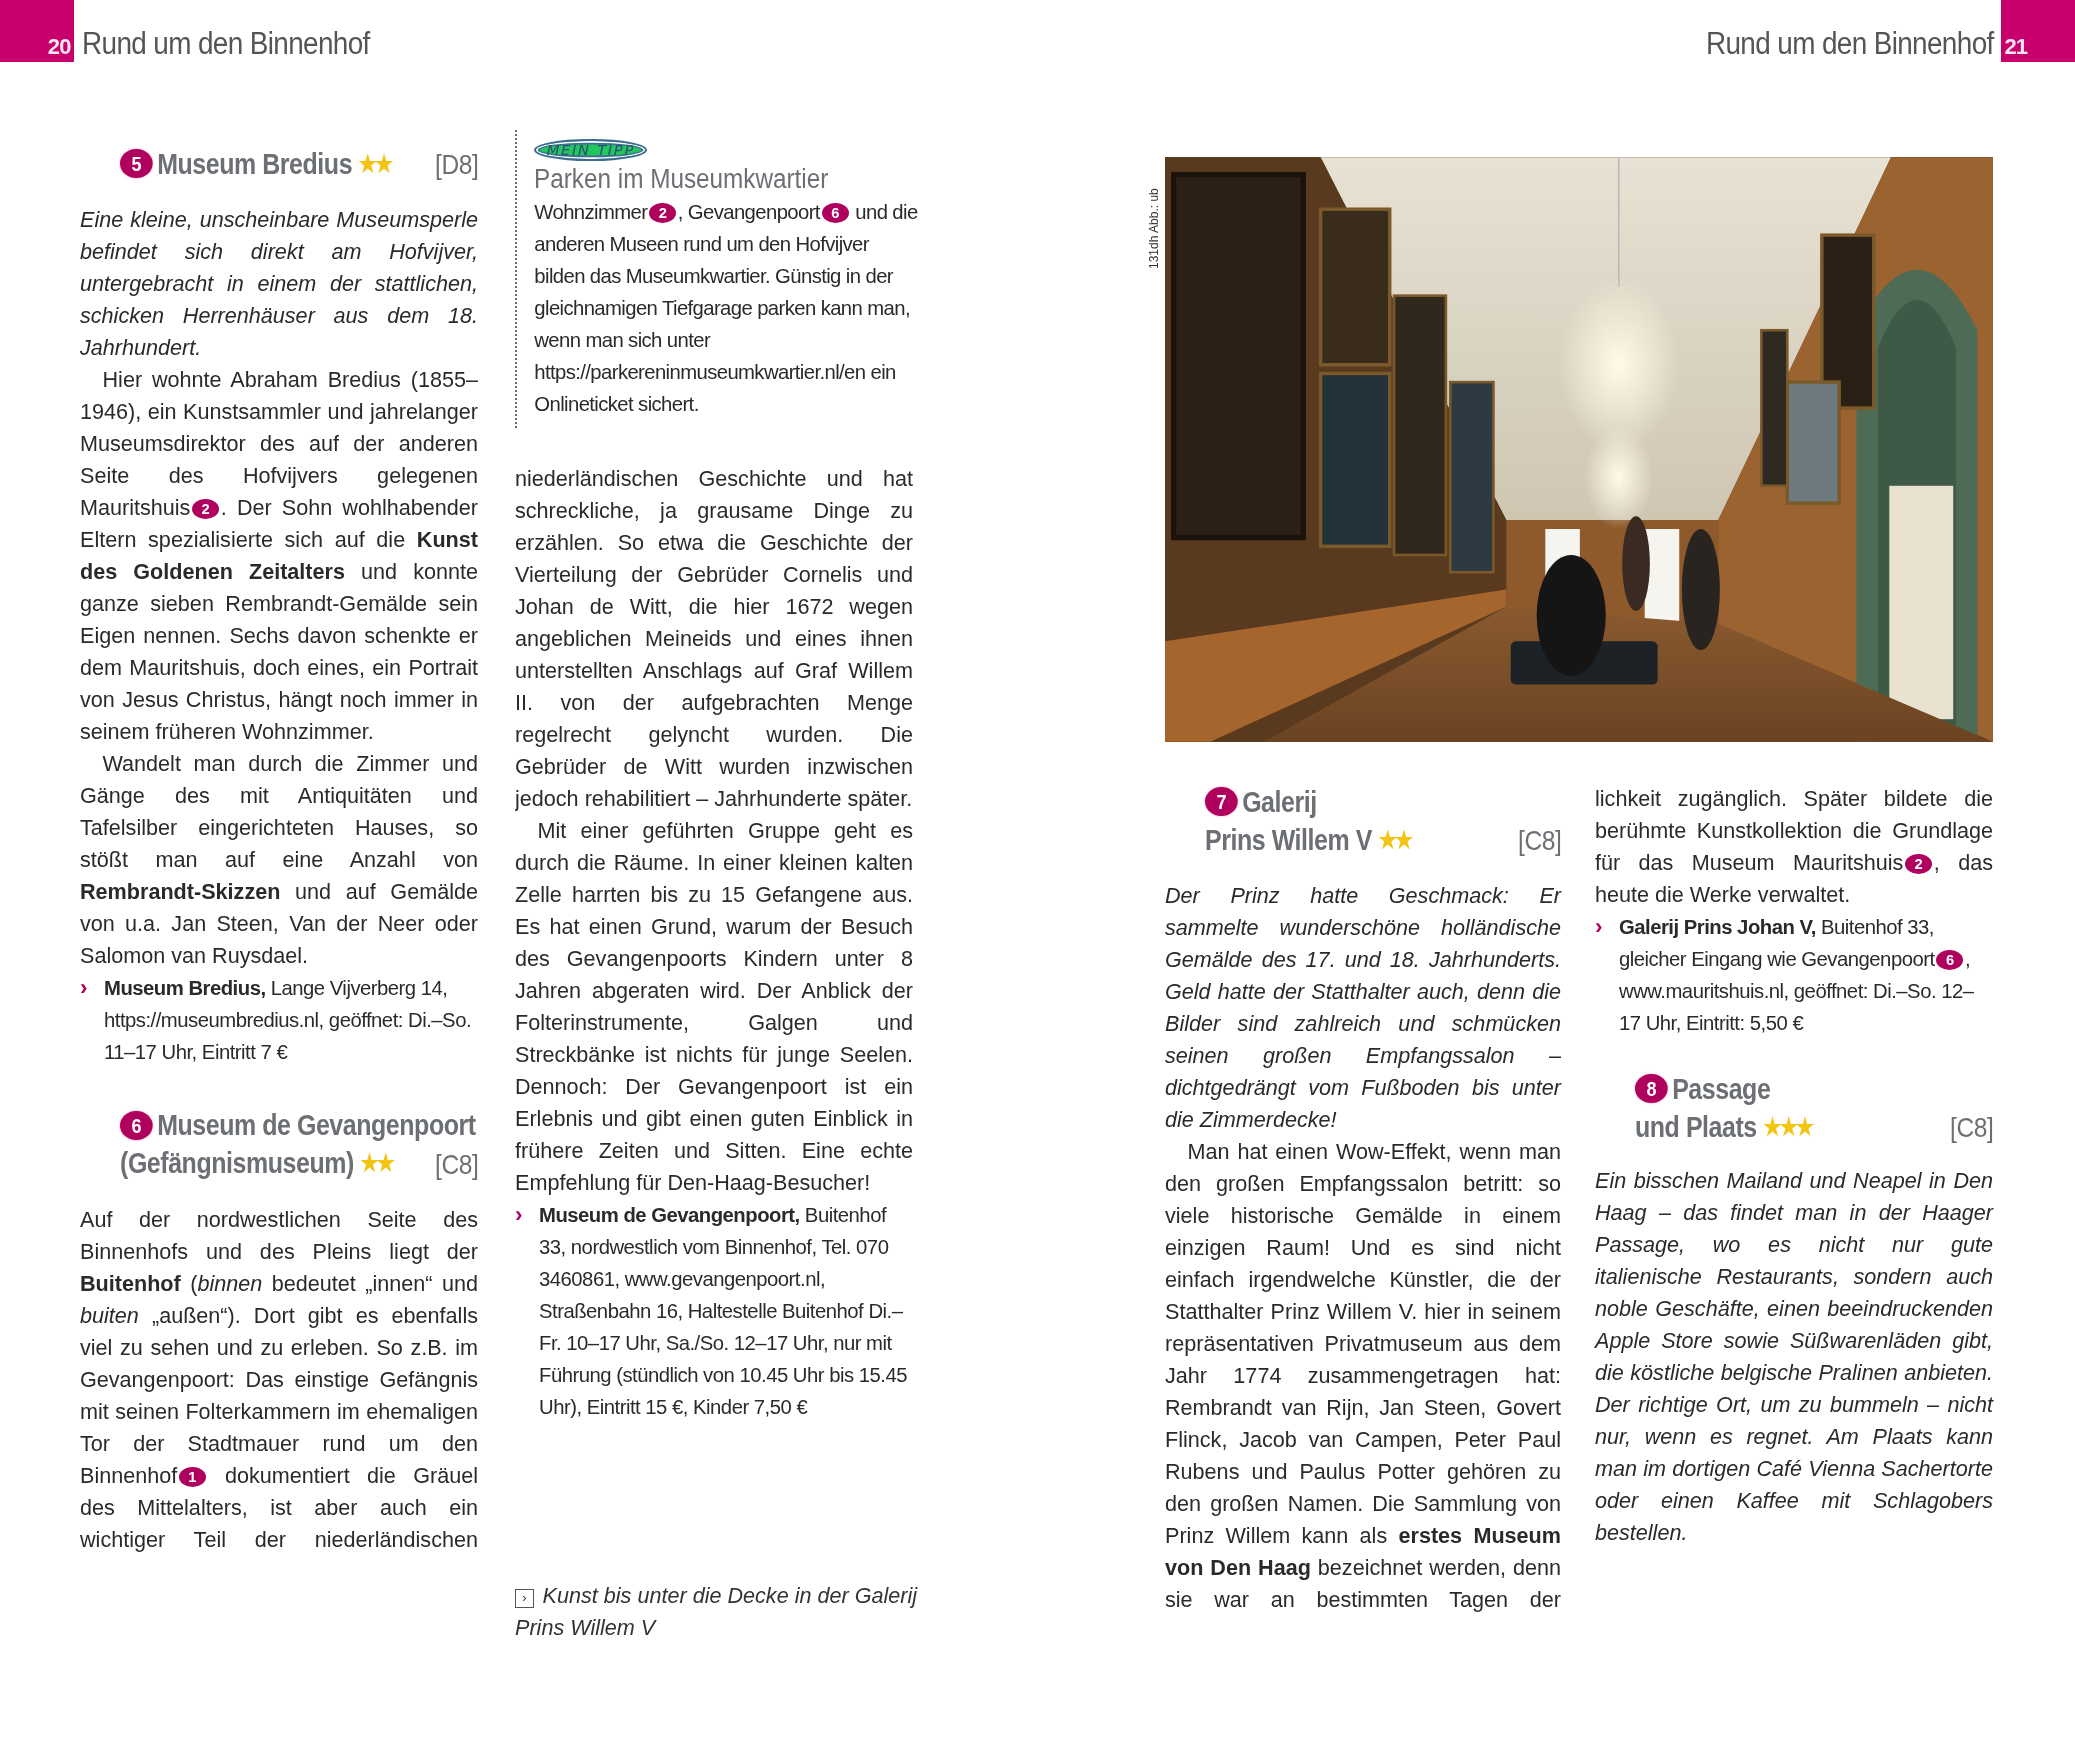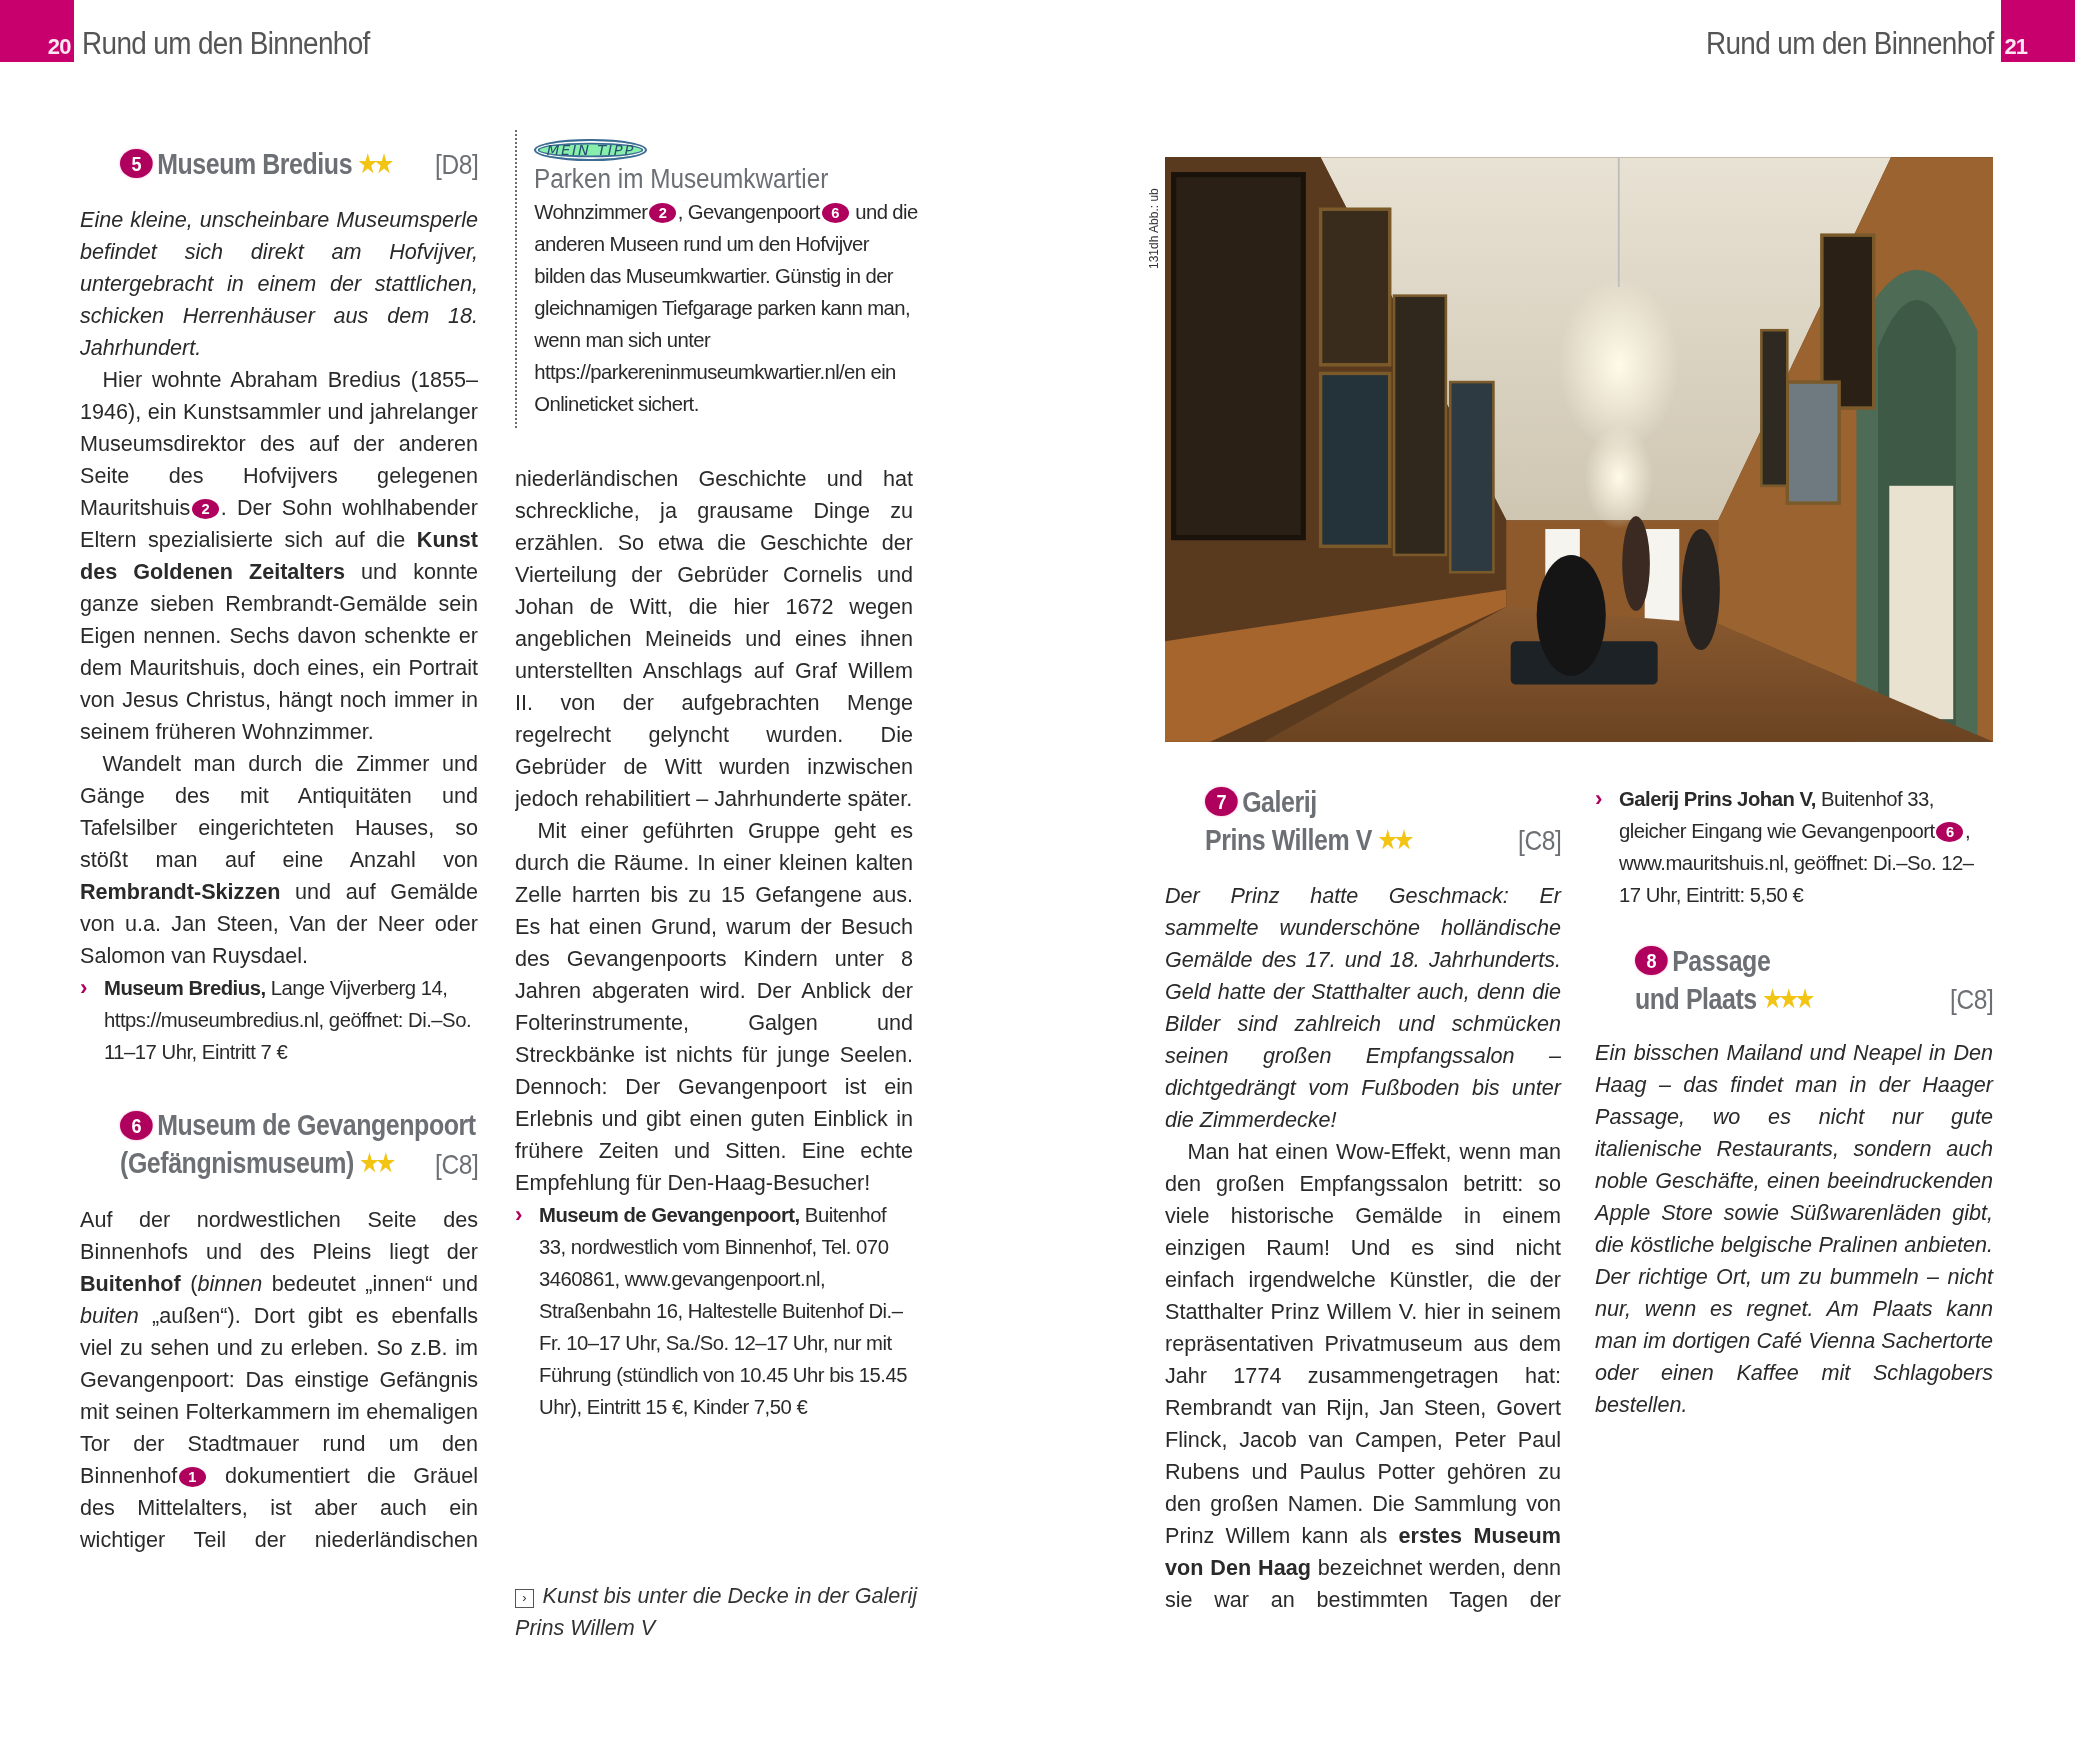--- a/index.html
+++ b/index.html
@@ -27,21 +27,21 @@
   .heading .gridref { position: absolute; right: 0; bottom: 0; font-weight: normal; color: #6c6f74; font-size: 28.5px; transform: scaleX(0.86); transform-origin: right center; }
   .badge { display: inline-block; background: #b0005e; color: #fff; border-radius: 50%; width: 38px; height: 29px; line-height: 29px; text-align: center; font-size: 21px; font-weight: bold; vertical-align: 2.6px; margin-right: 5.2px; box-shadow: 0 0 2.6px #f3a0c8; }
   .inline-badge { display: inline-block; background: #b0005e; color: #fff; border-radius: 50%; width: 27px; height: 20px; line-height: 20px; text-align: center; font-size: 14.7px; font-weight: bold; text-indent: 0; vertical-align: 0.9px; margin: 0 1.7px; }
   .stars { color: #f2c414; font-size: 24px; letter-spacing: -2.6px; vertical-align: 1.7px; }
 
   .info { position: relative; padding-left: 24px; font-size: 20.3px; line-height: 32px; text-align: left; letter-spacing: -0.5px; font-family: "Liberation Sans", sans-serif; }
   .info .chev { position: absolute; left: 0; top: 0; color: #b0005e; font-weight: bold; font-size: 22.5px; }
   .info b { font-weight: bold; }
 
   .tip-box { position: absolute; left: 515px; top: 130px; width: 406px; height: 298px; border-left: 2.6px dotted #6b6b6b; padding-left: 17.3px; }
-  .tip-badge { display: inline-block; margin-top: 8.6px; border: 2.6px solid #3c6c93; border-radius: 50%/50%; padding: 0.9px 10.4px; font-family: "DejaVu Sans", sans-serif; font-size: 14.7px; font-style: italic; color: #2a4f70; letter-spacing: 1.7px; box-shadow: inset 0 0 0 1.7px #fff, inset 0 0 0 3.5px #3c6c93; background: #86efac; }
+  .tip-badge { display: inline-block; margin-top: 8.6px; border: 2.6px solid #3c6c93; border-radius: 50%/50%; padding: 0.9px 10.4px; font-family: "DejaVu Sans", sans-serif; font-size: 14.7px; font-style: italic; color: #2a4f70; letter-spacing: 1.7px; box-shadow: inset 0 0 0 1.7px #fff, inset 0 0 0 3.5px #3c6c93; background: #22c55e; }
   .tip-title { font-family: "Liberation Sans", sans-serif; font-size: 27px; color: #6c6f74; margin-top: 1.7px; line-height: 33px; transform: scaleX(0.9); transform-origin: left; white-space: nowrap; }
   .tip-body { font-size: 20.3px; line-height: 32px; letter-spacing: -0.6px; font-family: "Liberation Sans", sans-serif; color: #2a2a2a; }
 
   .photo { position: absolute; left: 1165px; top: 157px; width: 828px; height: 585px; overflow: hidden; background: #6b4a2a; }
   .photo-credit { position: absolute; left: 1147px; top: 157px; width: 17.3px; height: 112px; font-size: 12px; color: #333; writing-mode: vertical-rl; transform: rotate(180deg); font-family: "Liberation Sans", sans-serif; }
 
   .caption { position: absolute; left: 515px; top: 1580px; width: 406px; font-family: Liberation Sans, sans-serif; font-style: italic; font-size: 21.6px; line-height: 32px; color: #333; }
   .caption-icon { display: inline-block; width: 19px; height: 19px; border: 1.7px solid #555; font-size: 13px; line-height: 15.6px; text-align: center; font-style: normal; margin-right: 8.6px; vertical-align: 0.9px; color: #333; }
 </style>
 </head>
@@ -161,20 +161,21 @@
   <div class="heading" style="margin-bottom:21px;">
     <span class="line"><span class="badge">7</span><span>Galerij</span></span>
     <span class="line"><span>Prins Willem V</span> <span class="stars">★★</span></span>
     <span class="gridref">[C8]</span>
   </div>
   <p class="lead">Der Prinz hatte Geschmack: Er sammelte wunderschöne holländische Gemälde des 17. und 18. Jahrhunderts. Geld hatte der Statthalter auch, denn die Bilder sind zahlreich und schmücken seinen großen Empfangssalon – dichtgedrängt vom Fußboden bis unter die Zimmerdecke!</p>
   <p class="indent" style="height:479px; overflow:hidden;"><span>Man hat einen Wow-Effekt, wenn man den großen Empfangssalon betritt: so viele historische Gemälde in einem einzigen Raum! Und es sind nicht einfach irgendwelche Künstler, die der Statthalter Prinz Willem V. hier in seinem repräsentativen Privatmuseum aus dem Jahr 1774 zusammengetragen hat: Rembrandt van Rijn, Jan Steen, Govert Flinck, Jacob van Campen, Peter Paul Rubens und Paulus Potter gehören zu den großen Namen. Die Sammlung von Prinz Willem kann als </span><b>erstes Museum von Den Haag</b><span> bezeichnet werden, denn sie war an bestimmten Tagen der Öffentlichkeit zugänglich. Später bildete die berühmte Kunstkollektion die Grundlage für das Museum Mauritshuis</span></p>
 </div>
 
 <div class="col" style="left:1595px; top:783px; width:398px;">
+  <p>lichkeit zugänglich. Später bildete die berühmte Kunstkollektion die Grundlage für das Museum Mauritshuis<span class="inline-badge">2</span><span>, das heute die Werke verwaltet.</span></p>
   <div class="info">
     <span class="chev">›</span>
     <b>Galerij Prins Johan V,</b><span> Buitenhof 33, gleicher Eingang wie Gevangenpoort</span><span class="inline-badge">6</span><span>, www.mauritshuis.nl, geöffnet: Di.–So. 12–17 Uhr, Eintritt: 5,50 €</span>
   </div>
 
   <div class="heading" style="margin-top:31px; margin-bottom:19px;">
     <span class="line"><span class="badge">8</span><span>Passage</span></span>
     <span class="line"><span>und Plaats</span> <span class="stars">★★★</span></span>
     <span class="gridref">[C8]</span>
   </div>

